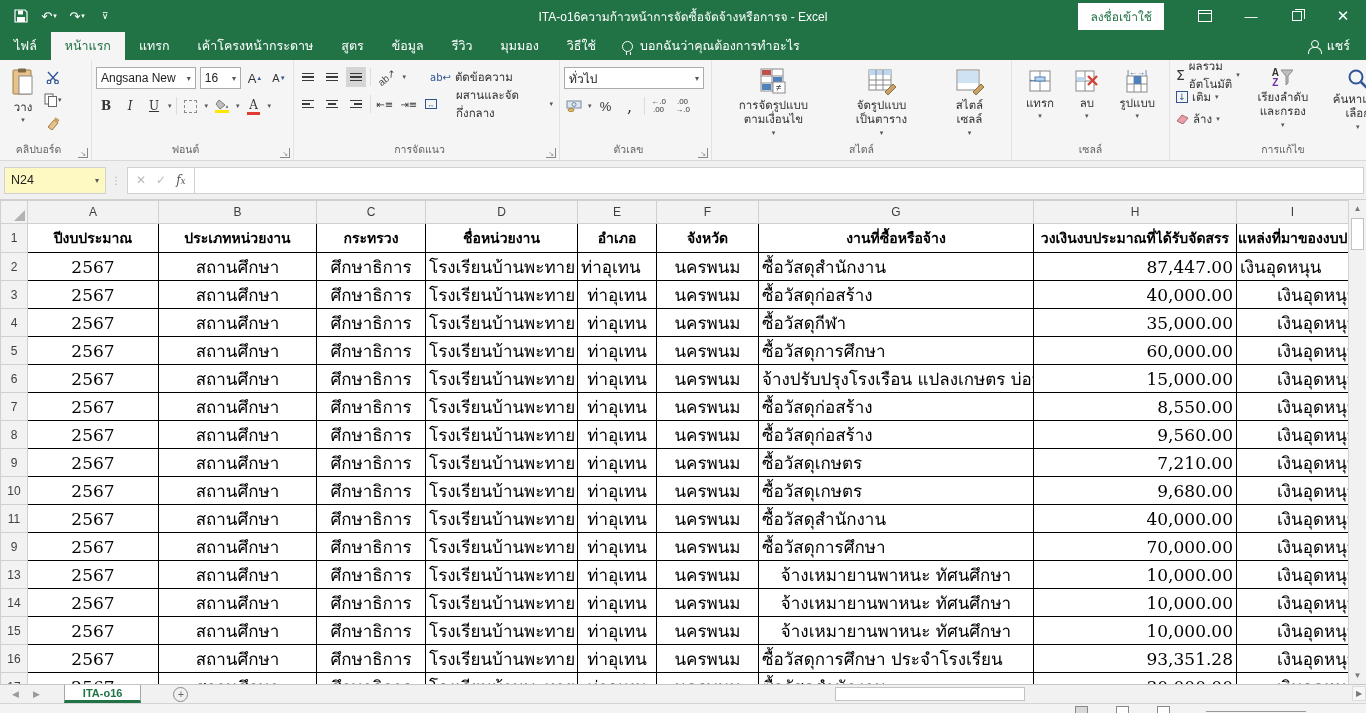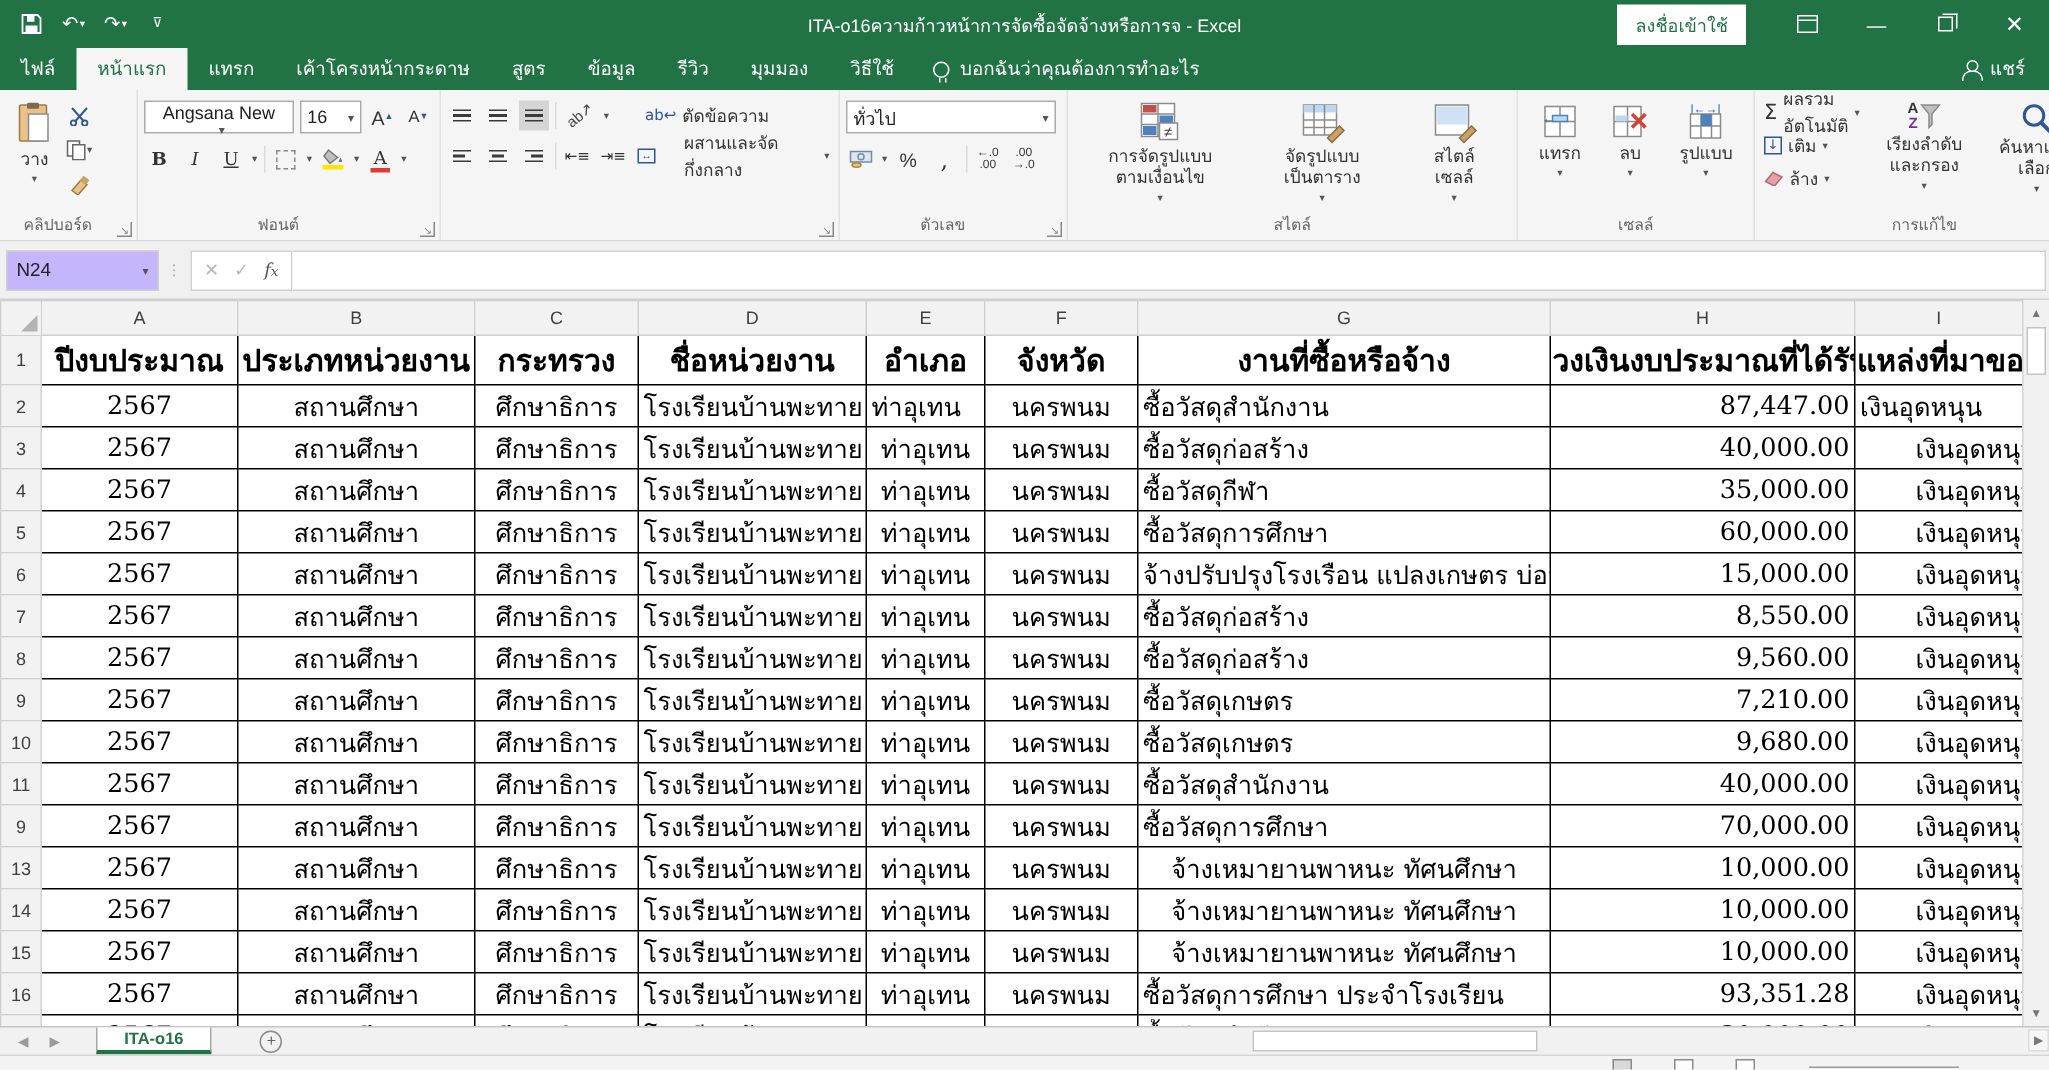--- a/index.html
+++ b/index.html
@@ -43,35 +43,35 @@
   .caret-s { font-size:7px; color:#555; }
   .rowline { display:flex; align-items:center; gap:4px; margin:2px 0; }
   .smbtn { display:flex; align-items:center; justify-content:center; min-width:20px; height:20px; padding:0 2px; color:#333; cursor:pointer; font-size:12px; }
   .combo { background:#fff; border:1px solid #ababab; height:22px; display:flex; align-items:center; font-size:12px; padding:0 4px; justify-content:space-between; color:#222; }
   .sel-caret { font-size:8px; color:#555; margin-left:4px; }
   .lines i { display:block; height:1.6px; background:#3b3b3b; margin:2px 0; }
   .bordered-num { font-size:8px; line-height:1.05; color:#333; text-align:center; }
 
   
   .formulabar { height:39px; background:#f0f0f0; border-bottom:1px solid #d0d0d0; display:flex; align-items:center; padding-left:4px; }
-  .namebox { width:102px; height:27px; background:#c4b5fd; border:1px solid #d0d0d0; display:flex; align-items:center; font-size:12.5px; padding:0 6px; color:#222;gap:48px; }
+  .namebox { width:102px; height:27px; background:#fef9c3; border:1px solid #d0d0d0; display:flex; align-items:center; font-size:12.5px; padding:0 6px; color:#222;gap:48px; }
   .namebox .sel-caret { margin-left:auto; }
   .fx-dots { color:#aaa; font-size:10px; padding:0 5px; letter-spacing:1px; }
   .fxbtns { display:flex; align-items:center; gap:10px; padding:0 8px; color:#999; font-size:12px; background:#fff; border:1px solid #d0d0d0; height:27px; }
   .fxbtns .fx { font-style:italic; font-family:"DejaVu Serif", serif; color:#555; }
   .formula-input { flex:1; height:27px; background:#fff; border:1px solid #d0d0d0; border-left:none; margin-right:2px; font-size:12.5px; padding:0 6px; color:#000; display:flex; align-items:center; }
 
   
   .sheet-wrap { position:relative; height:484px; overflow:hidden; }
   table.sheet { border-collapse:collapse; table-layout:fixed; width:1348px; font-family:"DejaVu Serif", serif; }
   .sheet th.ch { background:#f2f2f2; border:1px solid #d0d0d0; font-family:"Liberation Sans", sans-serif; font-size:12px; font-weight:normal; color:#3f3f3f; height:23px; overflow:hidden; }
   .sheet th.corner { position:relative; }
   .corner-tri { position:absolute; right:2px; bottom:2px; width:0; height:0; border-left:11px solid transparent; border-bottom:11px solid #b3b3b3; }
   .sheet td { border:1px solid #000; overflow:hidden; white-space:nowrap; font-size:17px; color:#000; padding:0 3px; height:27px; background:#fff; }
-  .sheet tr.hdr td { font-weight:bold; text-align:center; height:29px; font-size:20px; padding:0 1px; }
+  .sheet tr.hdr td { font-weight:bold; text-align:center; height:29px; font-size:14px; padding:0 1px; }
   .sheet th.rh { background:#f2f2f2; border:1px solid #d0d0d0; font-family:"Liberation Sans", sans-serif; font-size:12px; font-weight:normal; color:#3f3f3f; text-align:center; overflow:hidden; }
   td.al { text-align:left; } td.ac { text-align:center; } td.ar { text-align:right; }
   td.src-shift { text-align:left; padding-left:40px; }
 
   
   .vscroll { position:absolute; right:0; top:0; width:18px; height:484px; background:#f1f1f1; border-left:1px solid #d4d4d4; }
   .vs-arrow { height:17px; display:flex; align-items:center; justify-content:center; font-size:8px; color:#777; }
   .vs-thumb { margin:1px 2px; height:32px; background:#fff; border:1px solid #c3c3c3; }
   .vs-down { position:absolute; bottom:0; left:0; right:0; }
 
@@ -180,21 +180,21 @@
             </svg>
         </span>
       </div>
     </div>
     <span class="glabel">คลิปบอร์ด</span>
     <span class="launcher"></span>
   </div>
 
   <div class="rgroup" style="width:202px;">
     <div class="rowline">
-      <span class="combo" style="width:108px;flex-direction:column;">
+      <span class="combo" style="width:108px;">
           <span>Angsana New</span>
           <span class="sel-caret">▾</span>
         </span>
       <span class="combo" style="width:44px;">
           <span>16</span>
           <span class="sel-caret">▾</span>
         </span>
       <span class="smbtn" style="font-size:13px;">A<sup style="font-size:6px;color:#2f5597;">▲</sup></span>
       <span class="smbtn" style="font-size:11px;">A<sup style="font-size:6px;color:#2f5597;">▼</sup></span>
     </div>
@@ -288,20 +288,21 @@
         </span>
       <span style="width:1px;height:18px;background:#dcdcdc;"></span>
       <span class="smbtn icon" style="font-size:10px;">⇤≡</span>
       <span class="smbtn icon" style="font-size:10px;">⇥≡</span>
       <span class="smbtn" style="gap:19px;font-size:11.5px;">
         <span style="width:16px;height:10px;border:1px solid #2f5597;display:inline-flex;align-items:center;justify-content:center;font-size:7px;color:#2f5597;">↔</span>
         <span>ผสานและจัดกึ่งกลาง</span>
           <span class="caret-s">▾</span>
       </span>
     </div>
+    <span class="glabel">การจัดแนว</span>
     <span class="launcher"></span>
   </div>
 
   <div class="rgroup" style="width:152px;">
     <div class="rowline">
       <span class="combo" style="width:140px;">
           <span>ทั่วไป</span>
           <span class="sel-caret">▾</span>
         </span>
     </div>

